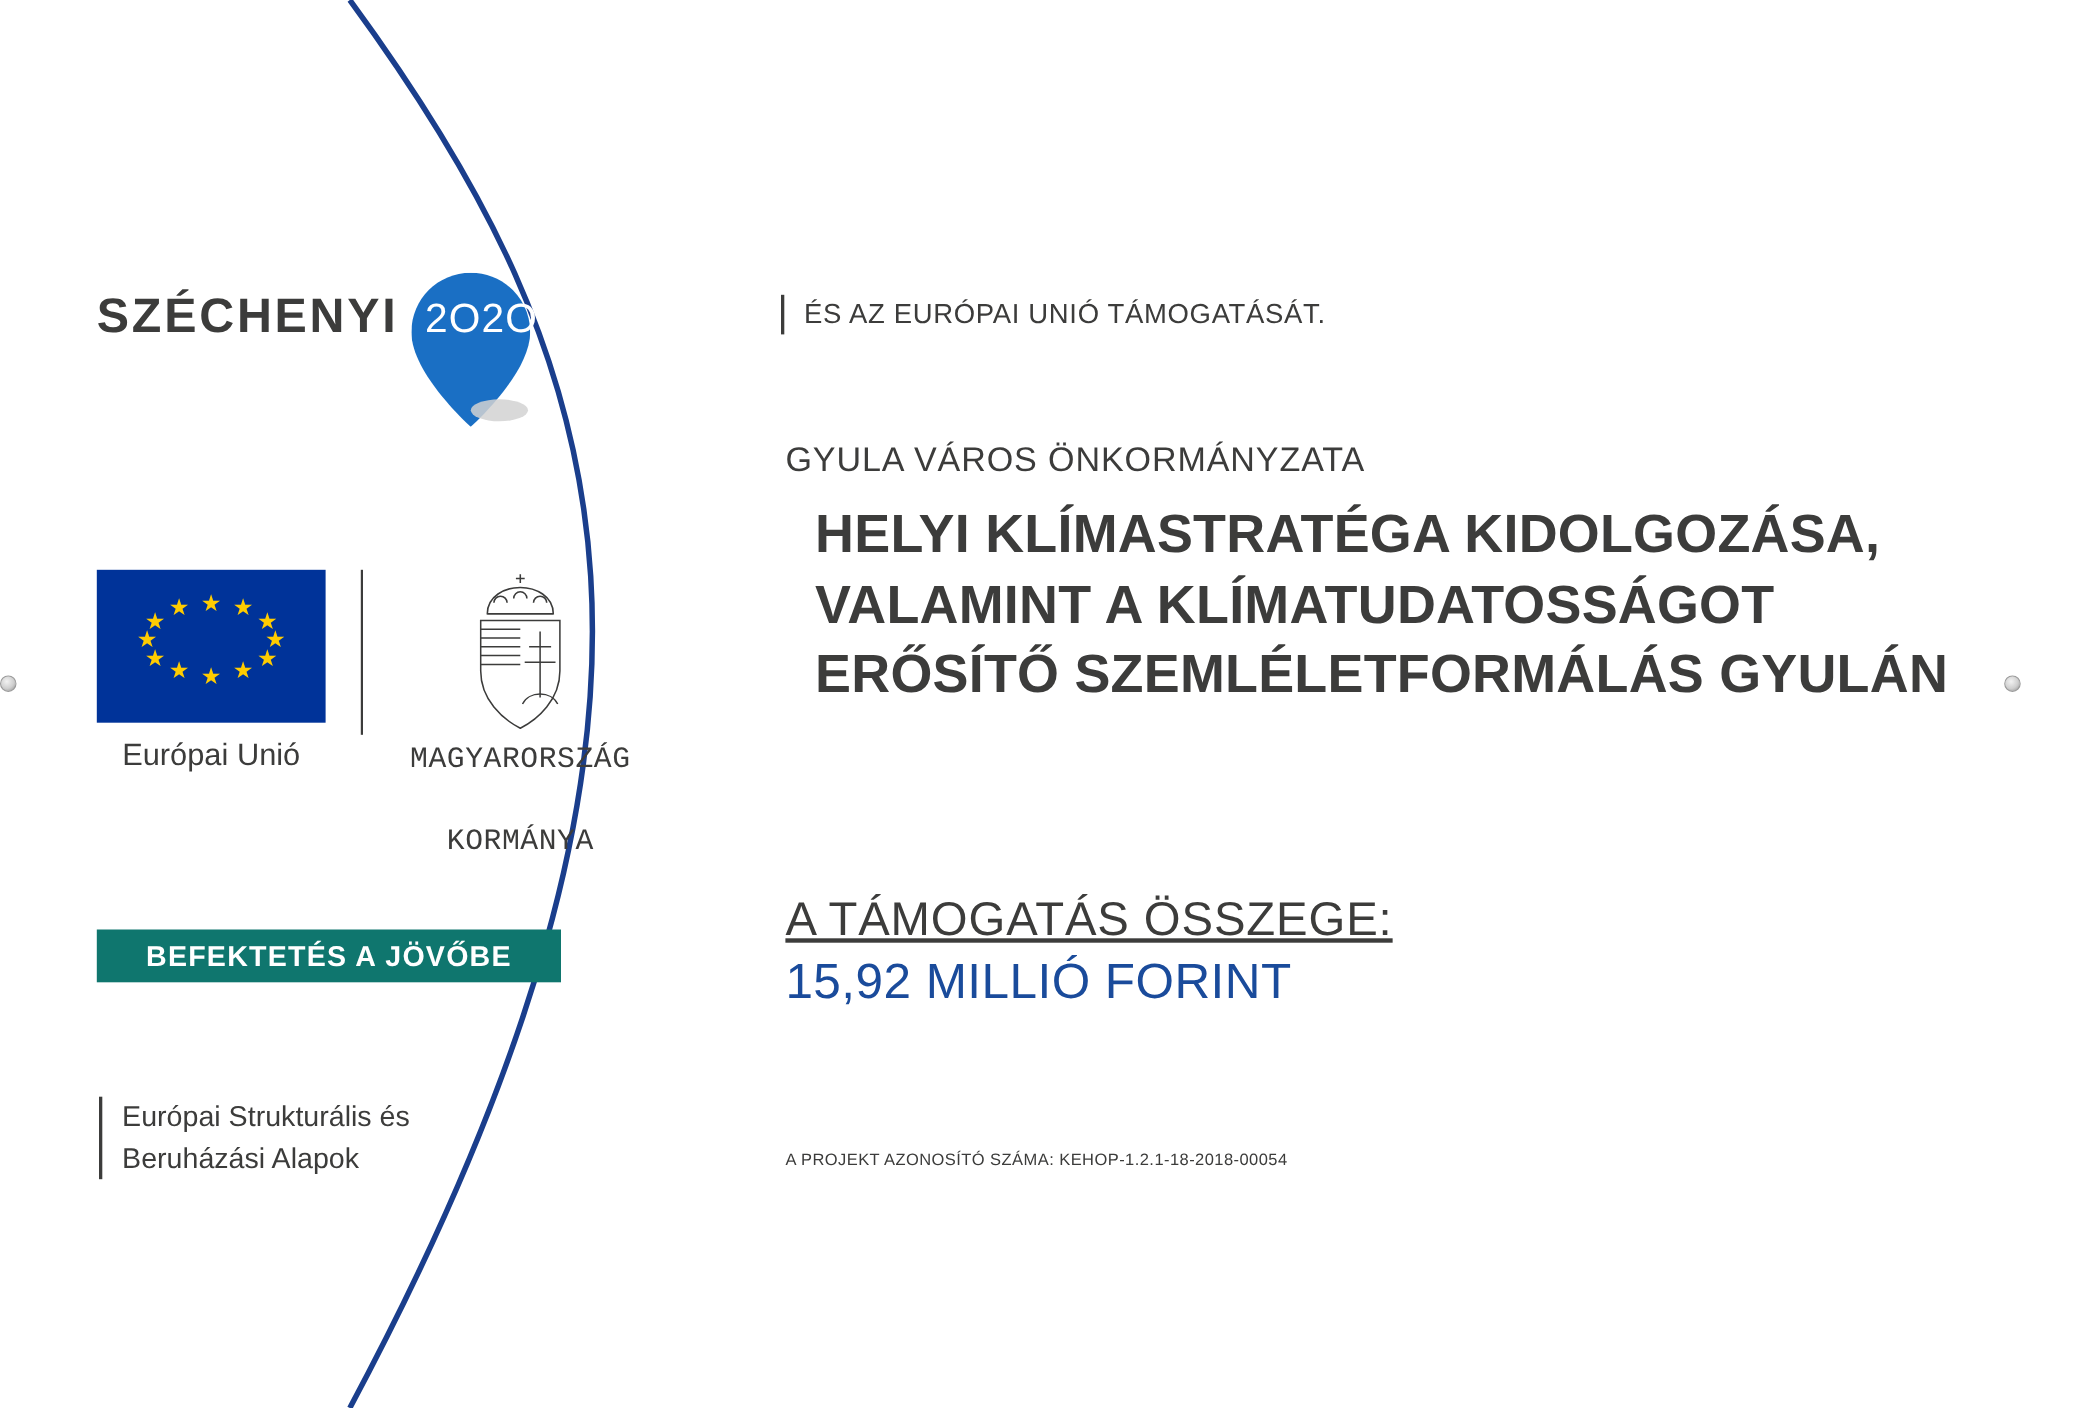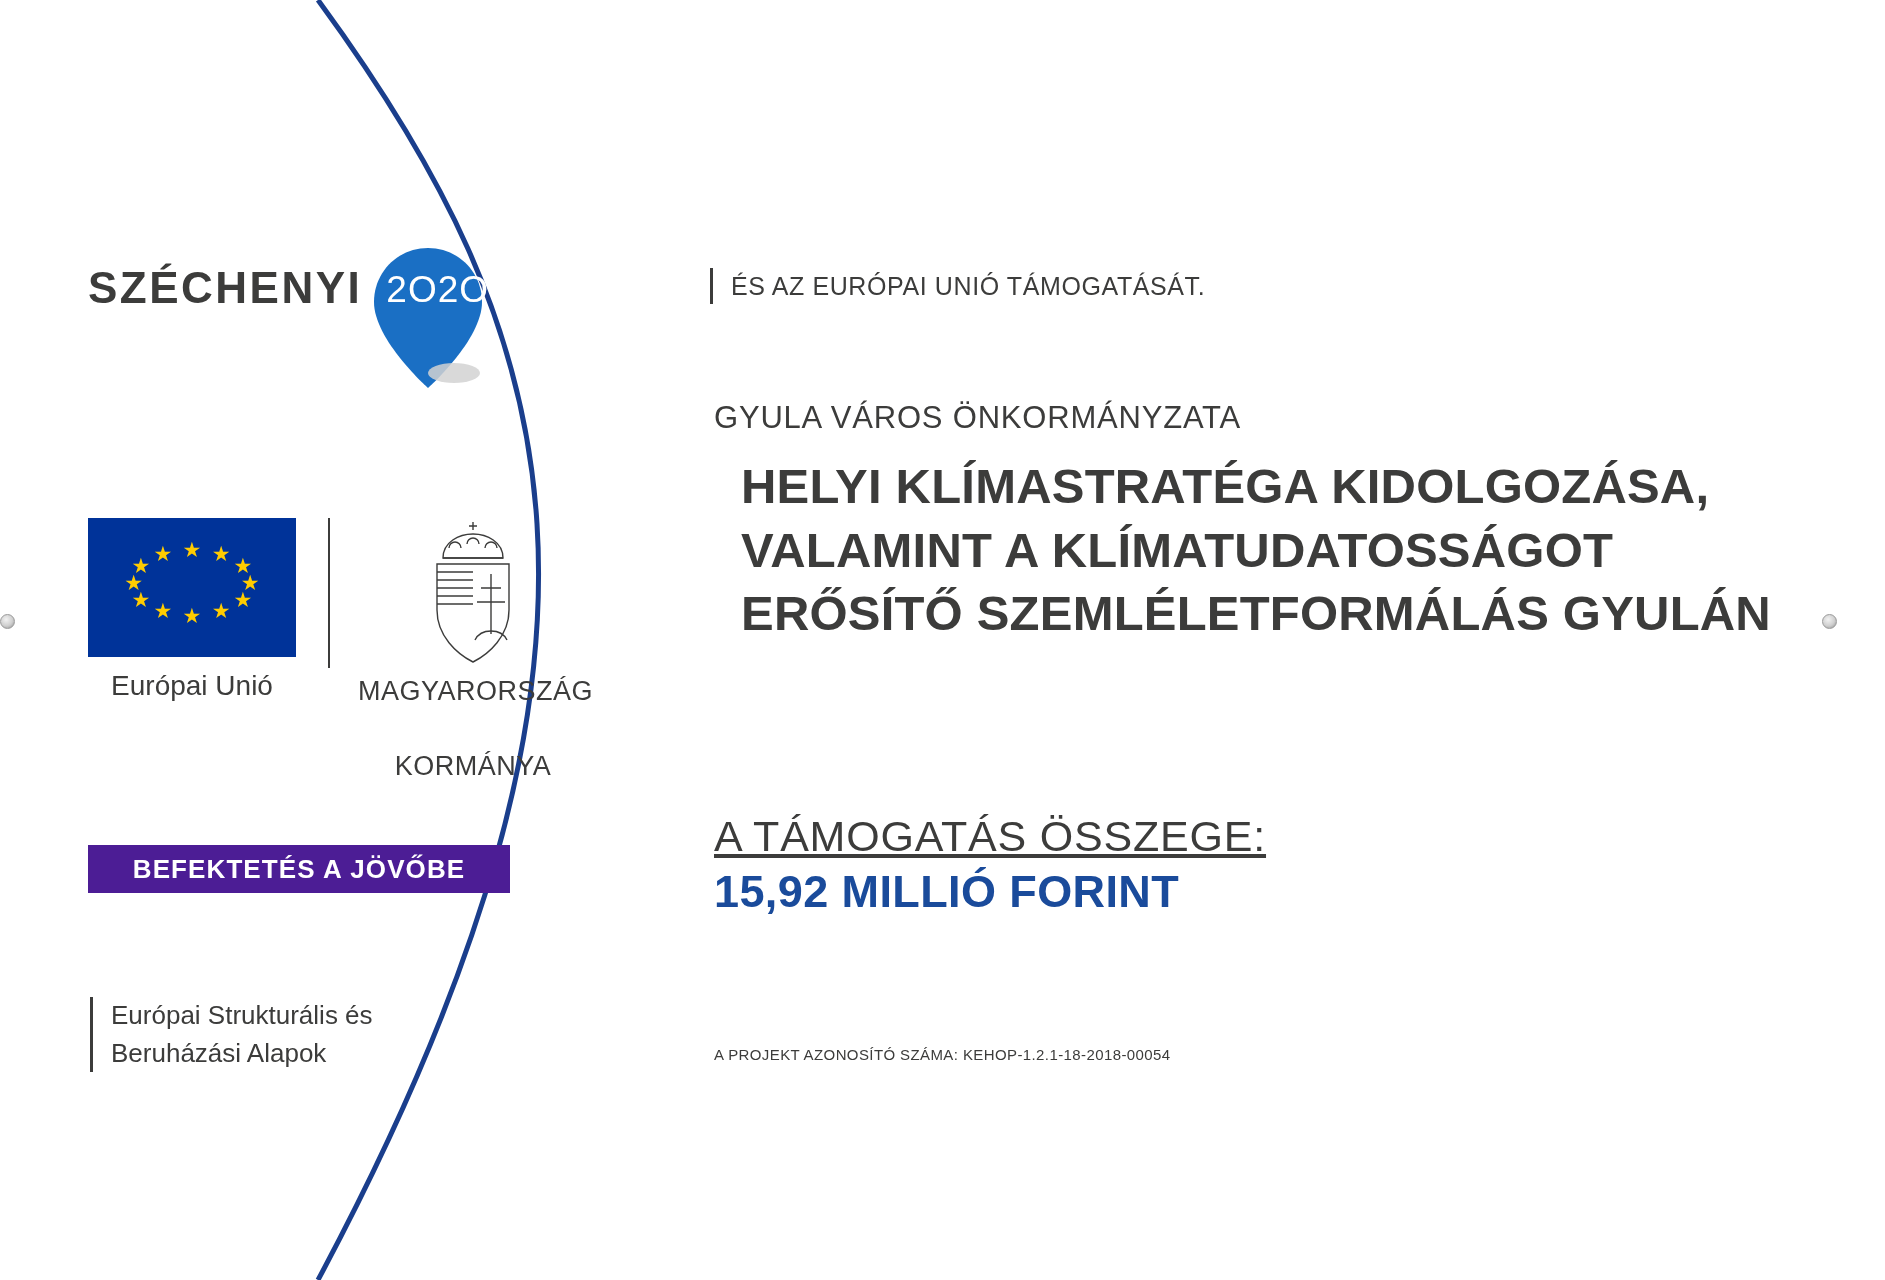--- a/index.html
+++ b/index.html
@@ -132,36 +132,36 @@
   .vsep {
     width: 2px;
     background: #3c3c3b;
     height: 150px;
     margin: 0 28px;
   }
   .hu-block { width: 230px; text-align: center; }
   .crest { width: 108px; height: 148px; margin: 0 auto; display: block; }
   .hu-caption {
     margin-top: 10px;
-    font-family: Liberation Sans, sans-serif;
+    font-family: Liberation Mono, monospace;
     font-size: 27px;
     letter-spacing: 0.5px;
     color: #3c3c3b;
     line-height: 1.15;
   }
   .hu-caption .l2 { display: block; margin-top: 44px; }
 
   
   .banner {
     position: absolute;
     left: 88px;
     top: 845px;
     width: 422px;
     height: 48px;
-    background: #4c1d95;
+    background: #0f766e;
     color: #ffffff;
     font-size: 26px;
     font-weight: bold;
     letter-spacing: 1.1px;
     display: flex;
     align-items: center;
     justify-content: center;
   }
 
   
@@ -238,21 +238,21 @@
     font-size: 43px;
     letter-spacing: 0.8px;
     color: #3c3c3b;
     text-decoration: underline;
   }
   .amount-value {
     position: absolute;
     left: 14px;
     top: 866px;
     font-size: 45px;
-    font-weight: bold;
+    font-weight: normal;
     letter-spacing: 0.4px;
     color: #1a4b9b;
   }
   .projectid {
     position: absolute;
     left: 14px;
     top: 1046px;
     font-size: 15px;
     letter-spacing: 0.4px;
     color: #3c3c3b;

